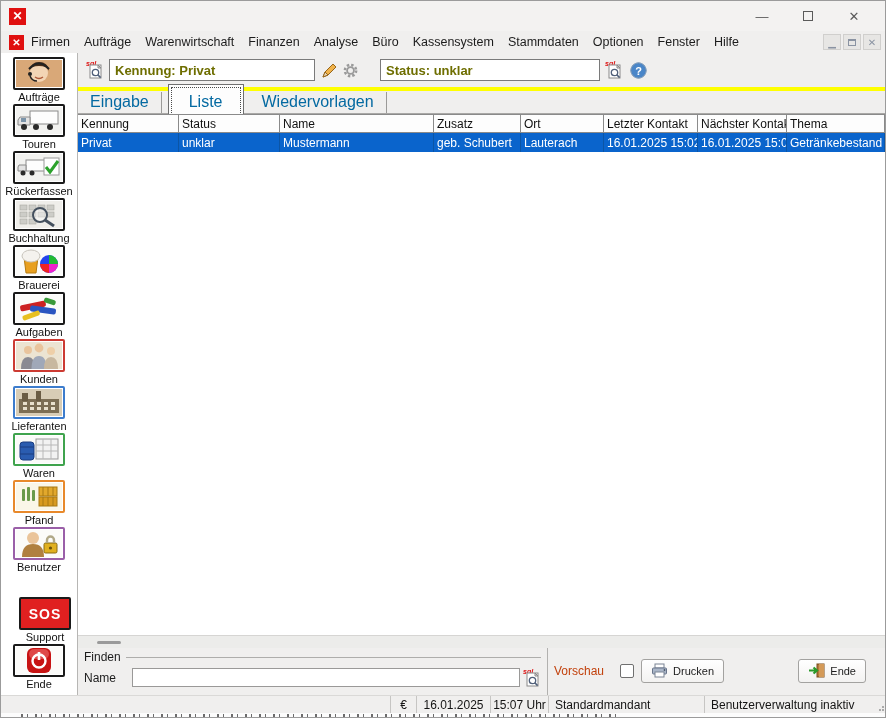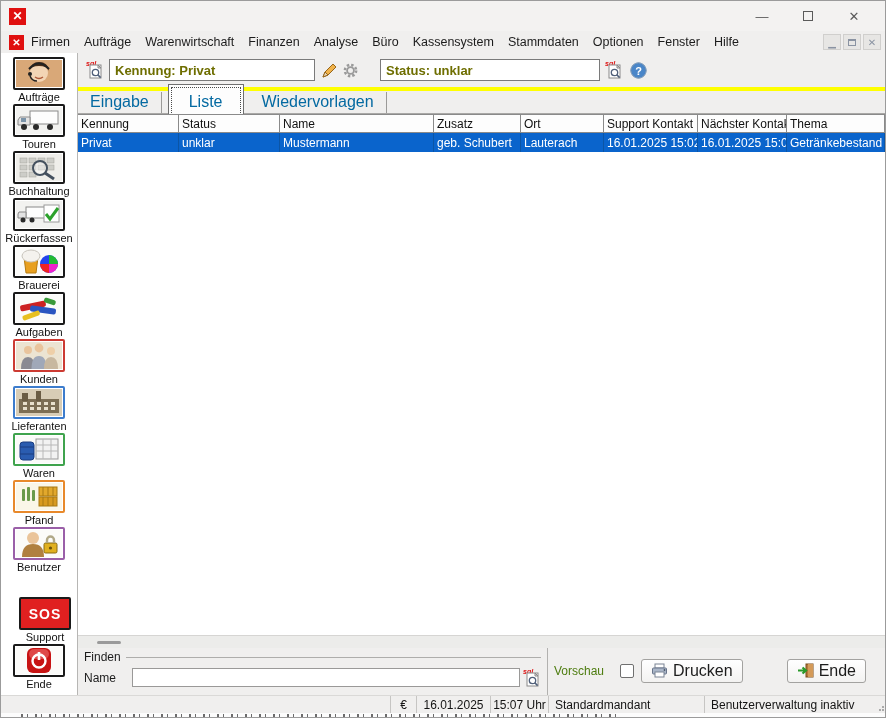--- a/index.html
+++ b/index.html
@@ -76,23 +76,23 @@
   .group { padding:2px 6px 0 6px; display:flex; flex-direction:column; }
   .group-finden { width:469px; flex:0 0 469px; }
   .group-nav { flex:1; border-left:1px solid #b2b1af; }
   .group-head { display:flex; align-items:center; height:14px; }
   .group-title { font-size:12px; color:#1c1c1c; padding-right:5px; }
   .group-line { flex:1; border-top:1px solid #aeadab; margin-top:1px; }
   .group-body { display:flex; align-items:center; flex:1; padding-bottom:4px; }
   .find-label { font-size:12px; color:#1c1c1c; width:48px; }
   .find-input { width:388px; height:19px; border:1px solid #9a9998; background:#fff; font-family:"Liberation Sans",sans-serif; font-size:12px; padding:0 3px; }
   .find-sql { margin-left:3px; }
-  .nav-label { font-size:12px; color:#4d7c0f; }
+  .nav-label { font-size:12px; color:#c2410c; }
   .checkbox { width:14px; height:14px; border:1px solid #707070; border-radius:2px; background:#fff; margin-left:16px; }
-  .btn { height:24px; border:1px solid #a3a2a0; border-radius:3px; background:linear-gradient(#ffffff,#f3f2f1); display:flex; align-items:center; justify-content:center; font-size:16px; color:#1c1c1c; padding:0 9px; cursor:pointer; }
+  .btn { height:24px; border:1px solid #a3a2a0; border-radius:3px; background:linear-gradient(#ffffff,#f3f2f1); display:flex; align-items:center; justify-content:center; font-size:11px; color:#1c1c1c; padding:0 9px; cursor:pointer; }
   .btn-drucken { margin-left:7px; }
   .btn-ende { margin-left:auto; margin-right:13px; min-width:62px; }
   .btn svg { margin-right:5px; }
 
   
   .statusbar { height:18px; flex:0 0 18px; background:#f0efee; border-top:1px solid #dad9d7; display:flex; align-items:center; font-size:12px; color:#141414; }
   .sb-fill { flex:1; }
   .sb-cell { border-left:1px solid #c6c5c3; height:100%; display:flex; align-items:center; justify-content:center; padding:0 6px; white-space:nowrap; }
   .sb-eur { width:26px; flex:0 0 26px; }
   .sb-date { width:74px; flex:0 0 74px; }
@@ -175,53 +175,53 @@
             <circle cx="20" cy="20" r="3" fill="#2a2a2a"></circle>
             <circle cx="34" cy="20" r="3" fill="#2a2a2a"></circle>
           </svg>
         </div>
         <div class="side-label">Touren</div>
       </div>
 
       <div class="side-item">
         <div class="icon-box" style="border-color: rgb(26, 26, 26);">
           <svg width="46" height="27" viewBox="0 0 46 27">
+            <rect width="46" height="27" fill="#f2f2f0"></rect>
+            <rect x="10" y="6" width="20" height="11" fill="#fdfdfd" stroke="#8a8a8a"></rect>
+            <path d="M3 11 h7 v6 h-8 v-4 z" fill="#e3e3e3" stroke="#8a8a8a"></path>
+            <circle cx="7" cy="19" r="2.5" fill="#2a2a2a"></circle>
+            <circle cx="16" cy="19" r="2.5" fill="#2a2a2a"></circle>
+            <rect x="28" y="4" width="15" height="17" fill="#fff" stroke="#9a9a9a"></rect>
+            <path d="M30 13 l4 5 l8 -11" fill="none" stroke="#2ca22c" stroke-width="3"></path>
+          </svg>
+        </div>
+        <div class="side-label">Rückerfassen</div>
+      </div>
+
+      <div class="side-item">
+        <div class="icon-box" style="border-color: rgb(26, 26, 26);">
+          <svg width="46" height="27" viewBox="0 0 46 27">
             <rect width="46" height="27" fill="#efeeea"></rect>
             <g fill="#cdcdc8" stroke="#a8a8a2" stroke-width="0.6">
               <rect x="4" y="4" width="7" height="5"></rect>
                 <rect x="13" y="4" width="7" height="5"></rect>
                 <rect x="22" y="4" width="7" height="5"></rect>
                 <rect x="31" y="4" width="7" height="5"></rect>
               <rect x="4" y="11" width="7" height="5"></rect>
                 <rect x="13" y="11" width="7" height="5"></rect>
                 <rect x="22" y="11" width="7" height="5"></rect>
                 <rect x="31" y="11" width="7" height="5"></rect>
               <rect x="4" y="18" width="7" height="5"></rect>
                 <rect x="13" y="18" width="7" height="5"></rect>
             </g>
             <circle cx="24" cy="14" r="7" fill="rgba(255,255,255,.4)" stroke="#44505e" stroke-width="2"></circle>
             <line x1="29" y1="19" x2="38" y2="25" stroke="#44505e" stroke-width="3"></line>
           </svg>
         </div>
         <div class="side-label">Buchhaltung</div>
-      </div>
-
-      <div class="side-item">
-        <div class="icon-box" style="border-color: rgb(26, 26, 26);">
-          <svg width="46" height="27" viewBox="0 0 46 27">
-            <rect width="46" height="27" fill="#f2f2f0"></rect>
-            <rect x="10" y="6" width="20" height="11" fill="#fdfdfd" stroke="#8a8a8a"></rect>
-            <path d="M3 11 h7 v6 h-8 v-4 z" fill="#e3e3e3" stroke="#8a8a8a"></path>
-            <circle cx="7" cy="19" r="2.5" fill="#2a2a2a"></circle>
-            <circle cx="16" cy="19" r="2.5" fill="#2a2a2a"></circle>
-            <rect x="28" y="4" width="15" height="17" fill="#fff" stroke="#9a9a9a"></rect>
-            <path d="M30 13 l4 5 l8 -11" fill="none" stroke="#2ca22c" stroke-width="3"></path>
-          </svg>
-        </div>
-        <div class="side-label">Rückerfassen</div>
       </div>
 
       <div class="side-item">
         <div class="icon-box" style="border-color: rgb(26, 26, 26);">
           <svg width="46" height="27" viewBox="0 0 46 27">
             <rect width="46" height="27" fill="#fbfbf9"></rect>
             <path d="M8 9 h14 l-2 16 h-10 z" fill="#e8a020" stroke="#b57b10"></path>
             <ellipse cx="15" cy="8" rx="9" ry="6" fill="#f4f2ee" stroke="#c8c4bc"></ellipse>
             <circle cx="33" cy="16" r="9" fill="#2244ee"></circle>
             <path d="M33 16 L33 7 A9 9 0 0 1 42 16 z" fill="#22bb33"></path>
@@ -389,21 +389,21 @@
         <div class="tab active">Liste</div>
         <div class="tab">Wiedervorlagen</div>
       </div>
 
       <div class="grid-header">
         <div class="th c0">Kennung</div>
         <div class="th c1">Status</div>
         <div class="th c2">Name</div>
         <div class="th c3">Zusatz</div>
         <div class="th c4">Ort</div>
-        <div class="th c5">Support Kontakt</div>
+        <div class="th c5">Letzter Kontakt</div>
         <div class="th c6">Nächster Kontakt</div>
         <div class="th c7">Thema</div>
       </div>
 
       <div class="grid-row" style="background: rgb(10, 100, 204);">
         <div class="td c0">Privat</div>
         <div class="td c1">unklar</div>
         <div class="td c2">Mustermann</div>
         <div class="td c3">geb. Schubert</div>
         <div class="td c4">Lauterach</div>

